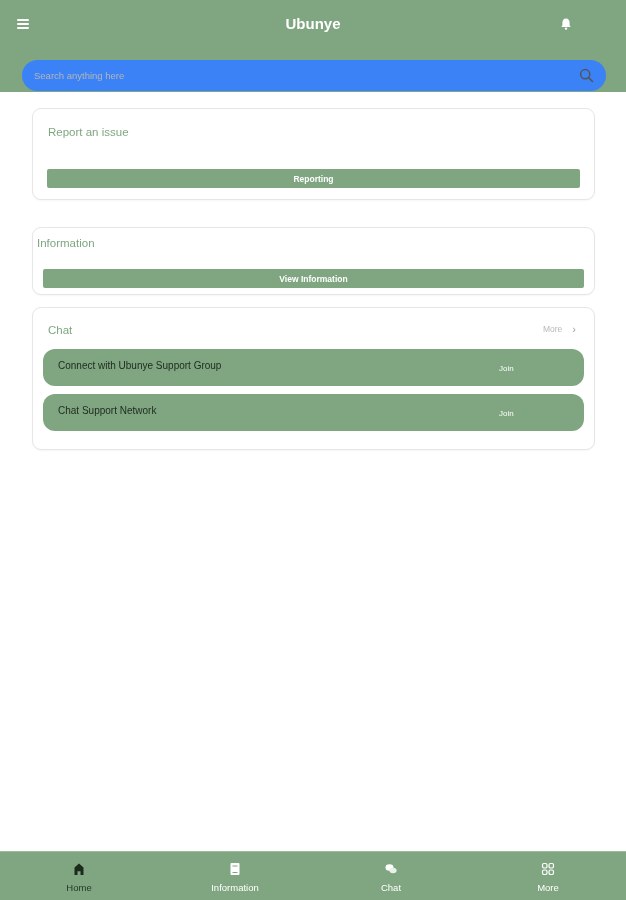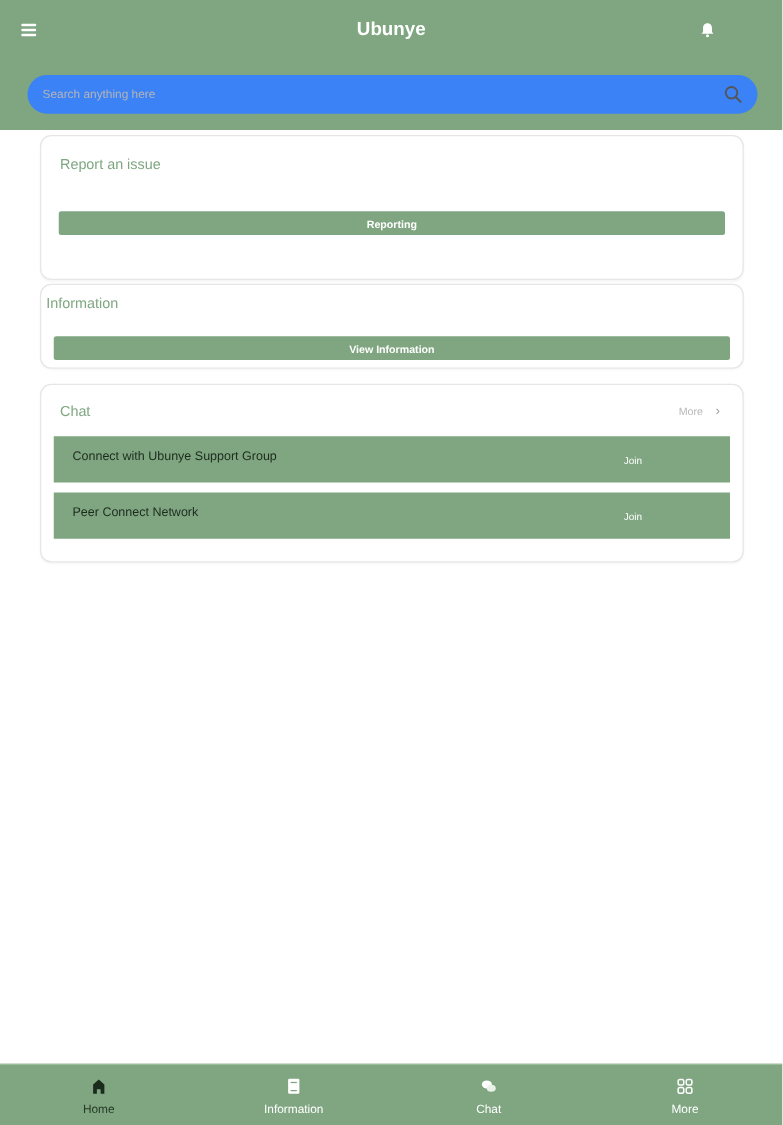--- a/index.html
+++ b/index.html
@@ -1,47 +1,47 @@
 <!DOCTYPE html>
 <html><head>
   <meta charset="utf-8">
   <style>
     * { box-sizing: border-box; margin: 0; padding: 0; }
     html, body { width: 626px; height: 900px; overflow: hidden; background: #ffffff; font-family: "Liberation Sans", "DejaVu Sans", sans-serif; }
     .app { position: relative; width: 626px; height: 900px; background: #fff; }
 
-    .header { position: absolute; left: 0; top: 0; width: 626px; height: 104px; background: #7fa681; }
+    .header { position: absolute; left: 0; top: 0; width: 626px; height: 92px; background: #7fa681; }
     .menu-icon { position: absolute; left: 17px; top: 19px; width: 12px; height: 10px; cursor: pointer; }
     .menu-icon span { display: block; height: 2px; background: #fff; margin-bottom: 2px; border-radius: 1px; }
     .title { position: absolute; left: 0; right: 0; top: 15px; text-align: center; color: #fff; font-weight: bold; font-size: 15px; }
     .bell-icon { position: absolute; left: 559px; top: 17px; width: 14px; height: 14px; cursor: pointer; }
 
     .search { position: absolute; left: 22px; top: 60px; width: 584px; height: 31px; background: #3b82f6; border-radius: 16px; }
     .search input { position: absolute; left: 12px; top: 0; height: 31px; width: 520px; border: none; outline: none; background: transparent; font-size: 9.5px; color: #333; font-family: "Liberation Sans", sans-serif; }
     .search input::placeholder { color: #b5b5b5; }
     .search-icon { position: absolute; right: 12px; top: 8px; width: 15px; height: 15px; cursor: pointer; }
 
     .card { position: absolute; background: #fff; border: 1px solid #e6e6e6; border-radius: 9px; box-shadow: 0 1px 2px rgba(0,0,0,0.04); }
     .card-title { position: absolute; color: #7fa681; font-size: 11.5px; }
     .bar-btn { position: absolute; background: #7fa681; color: #fff; font-size: 8.5px; text-align: center; border-radius: 2px; cursor: pointer; display: flex; align-items: center; justify-content: center; font-weight: bold; }
 
-    .card-report { left: 32px; top: 108px; width: 563px; height: 116px; }
+    .card-report { left: 32px; top: 108px; width: 563px; height: 92px; }
     .card-report .card-title { left: 15px; top: 17px; }
     .card-report .bar-btn { left: 14px; top: 60px; width: 533px; height: 19px; }
 
     .card-info { left: 32px; top: 227px; width: 563px; height: 68px; }
     .card-info .card-title { left: 4px; top: 9px; }
     .card-info .bar-btn { left: 10px; top: 41px; width: 541px; height: 19px; }
 
     .card-chat { left: 32px; top: 307px; width: 563px; height: 143px; }
     .card-chat .card-title { left: 15px; top: 16px; }
     .view-link { position: absolute; right: 18px; top: 15px; color: #b8b8b8; font-size: 8.5px; cursor: pointer; display: flex; align-items: center; gap: 10px; }
     .chev { font-size: 11px; color: #a0a0a0; }
 
-    .chat-item { position: absolute; left: 10px; width: 541px; height: 37px; background: #7fa681; border-radius: 0; cursor: pointer; }
+    .chat-item { position: absolute; left: 10px; width: 541px; height: 37px; background: #7fa681; border-radius: 12px; cursor: pointer; }
     .chat-item .name { position: absolute; left: 15px; top: 11px; color: #1d2b1e; font-size: 10px; }
     .chat-item .join { position: absolute; left: 456px; top: 15px; color: #fff; font-size: 8px; cursor: pointer; }
     .chat-item-1 { top: 41px; }
     .chat-item-2 { top: 86px; }
     .chat-item-2 .name { top: 11px; }
     .chat-item-2 .join { top: 15px; }
 
     .bottom-nav { position: absolute; left: 0; top: 851px; width: 626px; height: 49px; background: #7fa681; border-top: 1px solid #9abc9c; padding-left: 41px; }
     .nav-item { position: absolute; top: 0; height: 49px; width: 100px; text-align: center; cursor: pointer; }
     .nav-item svg { position: absolute; left: 43px; top: 10px; width: 14px; height: 14px; }
@@ -93,21 +93,21 @@
     <div class="view-link">
       <span>More</span>
       <span class="chev">›</span>
     </div>
 
     <div class="chat-item chat-item-1">
       <span class="name">Connect with Ubunye Support Group</span>
       <span class="join">Join</span>
     </div>
     <div class="chat-item chat-item-2">
-      <span class="name">Peer Connect Network</span>
+      <span class="name">Chat Support Network</span>
       <span class="join">Join</span>
     </div>
   </div>
 
   <div class="bottom-nav">
     <div class="nav-item nav-home">
       <svg viewBox="0 0 14 14">
         <path d="M7 1.5L2.5 5.5V13h3V9.3h3V13h3V5.5z" fill="#1a2a1b"></path>
       </svg>
       <span class="label">Home</span>

